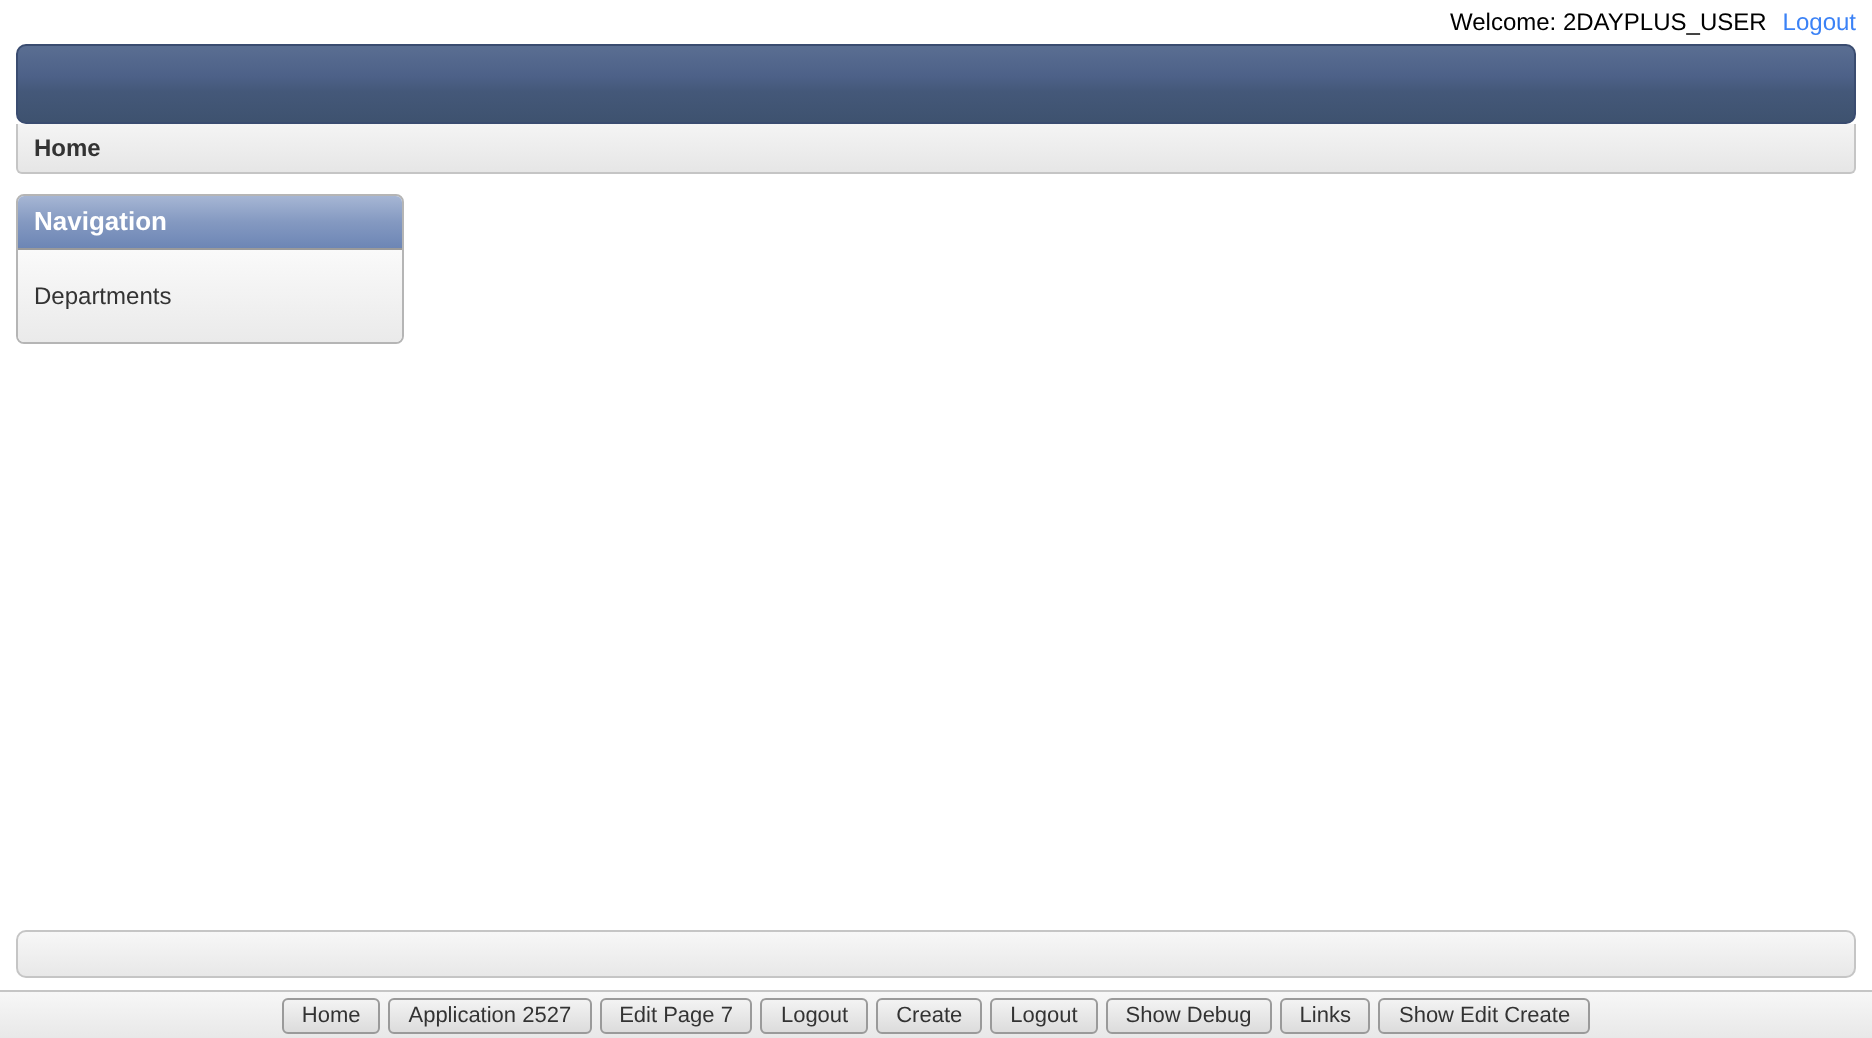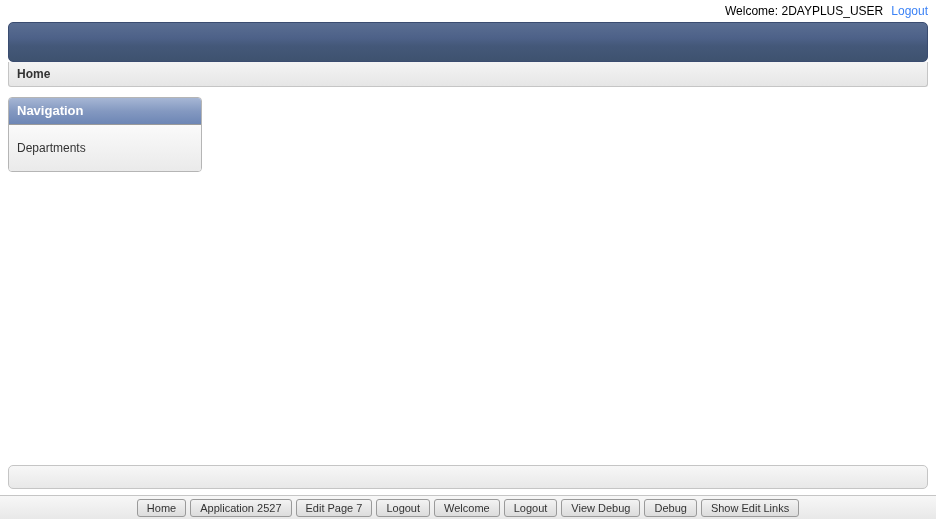--- a/index.html
+++ b/index.html
@@ -123,18 +123,18 @@
   </div>
 </div>
 
 <div class="footer-bar"></div>
 
 <div class="dev-toolbar">
   <button>Home</button>
   <button>Application 2527</button>
   <button>Edit Page 7</button>
   <button>Logout</button>
-  <button>Welcome</button>
+  <button>Create</button>
   <button>Logout</button>
-  <button>View Debug</button>
-  <button>Debug</button>
-  <button>Show Edit Links</button>
+  <button>Show Debug</button>
+  <button>Links</button>
+  <button>Show Edit Create</button>
 </div>
 
 </body></html>

